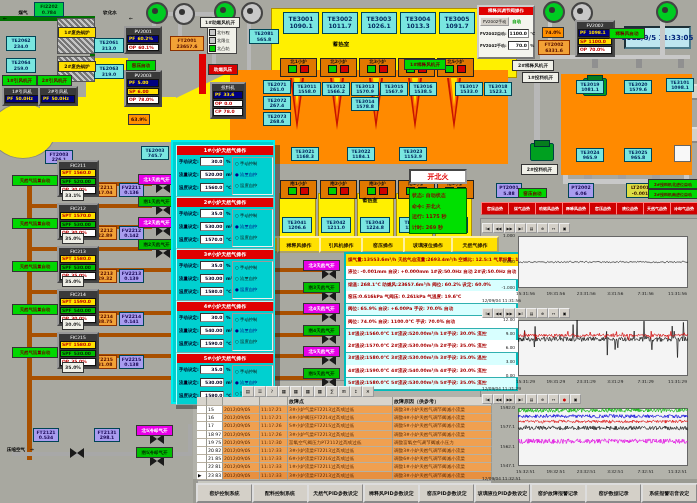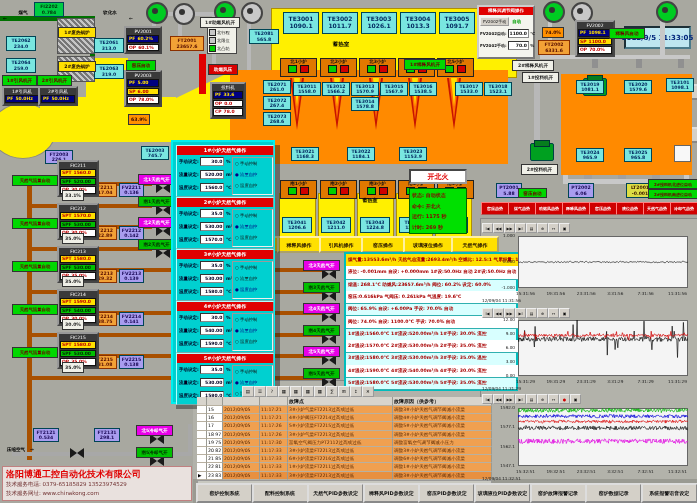--- a/index.html
+++ b/index.html
@@ -74,25 +74,20 @@
   .sq{display:inline-block;width:5px;height:5px;border:1px solid #222;margin-right:1px;vertical-align:middle;}
 </style>
 </head>
 <body>
 
 <div id="stage">
 
   <div class="ab" id="datetime-box" style="left:624px;top:26px;width:67px;height:23px;background:#BEE6F0;border:2px inset #4a7a8a;color:#00247a;font-weight:bold;font-size:7px;display:flex;align-items:center;justify-content:center;white-space:nowrap;">2012/9/5 11:33:05</div>
   <div class="btn3d" style="left:649px;top:84px;width:46px;height:12px;font-size:5px;">试验警电铃</div>
   <div class="btn3d" style="left:647px;top:127px;width:48px;height:12px;font-size:5px;">警电铃正常</div>
-  <div class="ab" style="left:2px;top:466px;width:190px;height:35px;background:#E9E1DE;border:1px solid #c08080;padding:1px 3px;">
-    <div style="color:#E00000;font-weight:bold;font-size:9px;line-height:12px;white-space:nowrap;">洛阳博通工控自动化技术有限公司</div>
-    <div style="color:#703030;font-size:5.5px;line-height:9px;white-space:nowrap;">技术服务电话: 0379-65185829  13523974529</div>
-    <div style="color:#703030;font-size:5.5px;line-height:9px;white-space:nowrap;">技术服务网址: www.chinakong.com</div>
-  </div>
 <div class="shape" style="left: 480px; top: 218px; width: 217px; height: 285px; background: rgb(178, 178, 170); border-top: 1px solid rgb(136, 136, 136); border-left: 1px solid rgb(136, 136, 136);"></div>
     <div class="shape" style="left: 193px; top: 380px; width: 287px; height: 123px; background: rgb(178, 178, 170); border-top: 1px solid rgb(136, 136, 136);"></div>
     <div class="shape" style="left: 193px; top: 479px; width: 504px; height: 24px; background: rgb(154, 154, 146);"></div>
     <div class="pipe" style="left: 0px; top: 16px; width: 92px; height: 5px; background: rgb(0, 112, 0);"></div>
     <div class="pipe" style="left: 90px; top: 16px; width: 5px; height: 44px; background: rgb(0, 112, 0);"></div>
     <div class="pipe" style="left: 95px; top: 38px; width: 32px; height: 4px; background: rgb(184, 184, 184);"></div>
     <div class="pipe" style="left: 150px; top: 12px; width: 64px; height: 4px; background: rgb(184, 184, 184);"></div>
     <div class="pipe" style="left: 152px; top: 14px; width: 4px; height: 26px; background: rgb(184, 184, 184);"></div>
     <div class="pipe" style="left: 178px; top: 14px; width: 4px; height: 26px; background: rgb(184, 184, 184);"></div>
     <div class="pipe" style="left: 212px; top: 14px; width: 4px; height: 56px; background: rgb(184, 184, 184);"></div>

